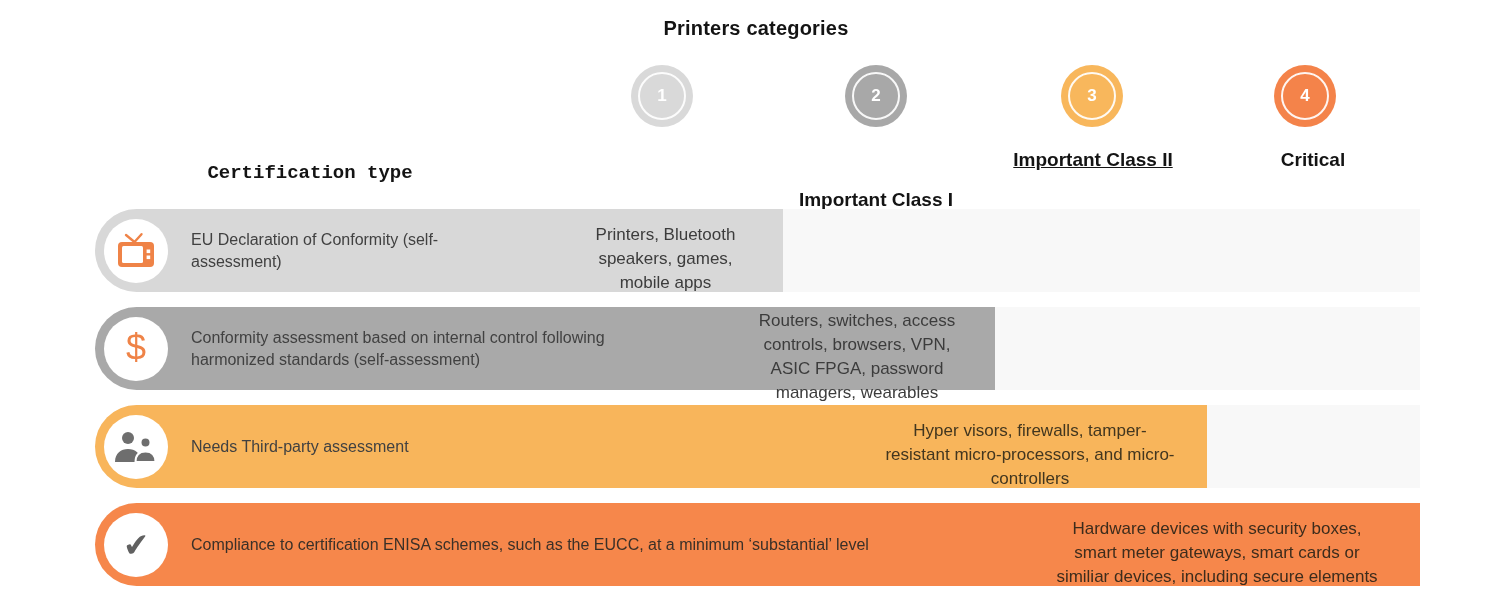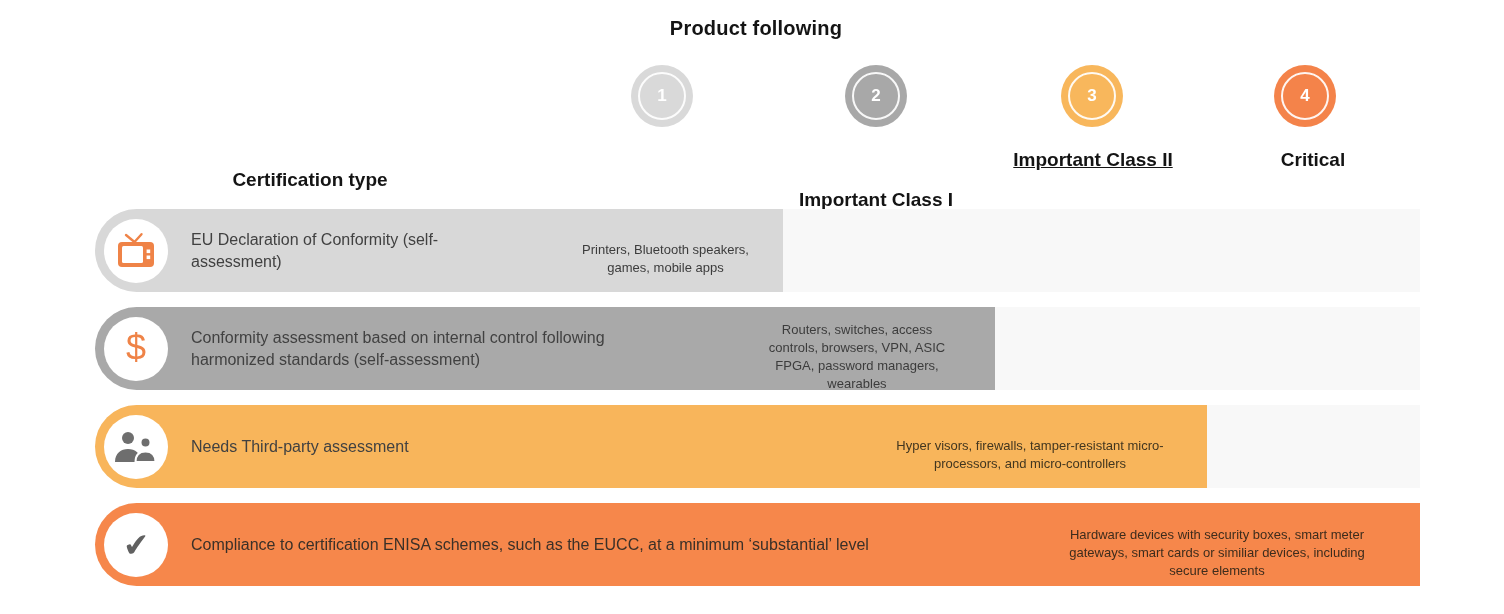--- a/index.html
+++ b/index.html
@@ -19,21 +19,21 @@
   .cat-circle::after{
     content:"";position:absolute;inset:7px;border:2px solid rgba(255,255,255,.92);border-radius:50%;
   }
   .cat-circle span{color:#ffffff;font-weight:700;font-size:17px;}
   .cc1{left:631px;} .cc2{left:845px;} .cc3{left:1061px;} .cc4{left:1274px;}
   
   .col-header{
     position:absolute;transform:translateX(-50%);text-align:center;
     font-size:19px;font-weight:700;color:#141414;line-height:1.15;white-space:nowrap;
   }
-  .h-cert{left:310px;top:169px;}
+  .h-cert{left:310px;top:163px;font-family:Liberation Mono, monospace;}
   .h-default{left:663px;top:147px;width:180px;white-space:normal;}
   .h-c1{left:876px;top:149px;margin-top:40px;}
   .h-c2{left:1093px;top:149px;text-decoration:underline;}
   .h-crit{left:1305px;top:149px;margin-left:8px;}
   
   .row{position:absolute;left:95px;width:1325px;height:83px;}
   .r1{top:209px;} .r2{top:307px;} .r3{top:405px;} .r4{top:503px;}
   .track{position:absolute;inset:0;background:#f8f8f8;border-radius:41.5px 0 0 41.5px;}
   .bar{position:absolute;left:0;top:0;height:83px;border-radius:41.5px 0 0 41.5px;}
   .r1 .bar{width:688px;} .r2 .bar{width:900px;} .r3 .bar{width:1112px;} .r4 .bar{width:1325px;}
@@ -44,35 +44,35 @@
   .row-label{
     position:absolute;left:96px;top:0;height:83px;display:flex;align-items:center;
     font-size:16px;color:#414141;line-height:1.32;
   }
   .r1 .row-label{width:270px;}
   .r2 .row-label{width:470px;}
   .r3 .row-label{width:600px;}
   .r4 .row-label{width:830px;color:#3a3028;}
   .examples{
     position:absolute;top:0;height:100px;display:flex;align-items:center;justify-content:center;
-    text-align:center;font-size:13px;color:#3c3c3c;line-height:1.4;
+    text-align:center;font-size:17px;color:#3c3c3c;line-height:1.4;
   }
   .r1 .examples{left:483px;width:175px;}
   .r2 .examples{left:662px;width:200px;}
   .r3 .examples{left:790px;width:290px;color:#42361f;}
   .r4 .examples{left:957px;width:330px;color:#3d2c1c;text-align:center;}
   .glyph-dollar{font-size:36px;font-weight:500;color:#ef8347;line-height:1;padding-bottom:2px;}
   .glyph-check{font-size:32px;font-weight:700;color:#616161;line-height:1;transform:rotate(-4deg);}
 </style>
 </head>
 <body>
 
 <div class="canvas">
 
-  <div class="title">Product following</div>
+  <div class="title">Printers categories</div>
 
   <div class="cat-circle cc1" style="background-color: rgb(217, 217, 217);">
     <span>1</span>
   </div>
   <div class="cat-circle cc2" style="background-color: rgb(168, 168, 168);">
     <span>2</span>
   </div>
   <div class="cat-circle cc3" style="background-color: rgb(248, 183, 92);">
     <span>3</span>
   </div>

